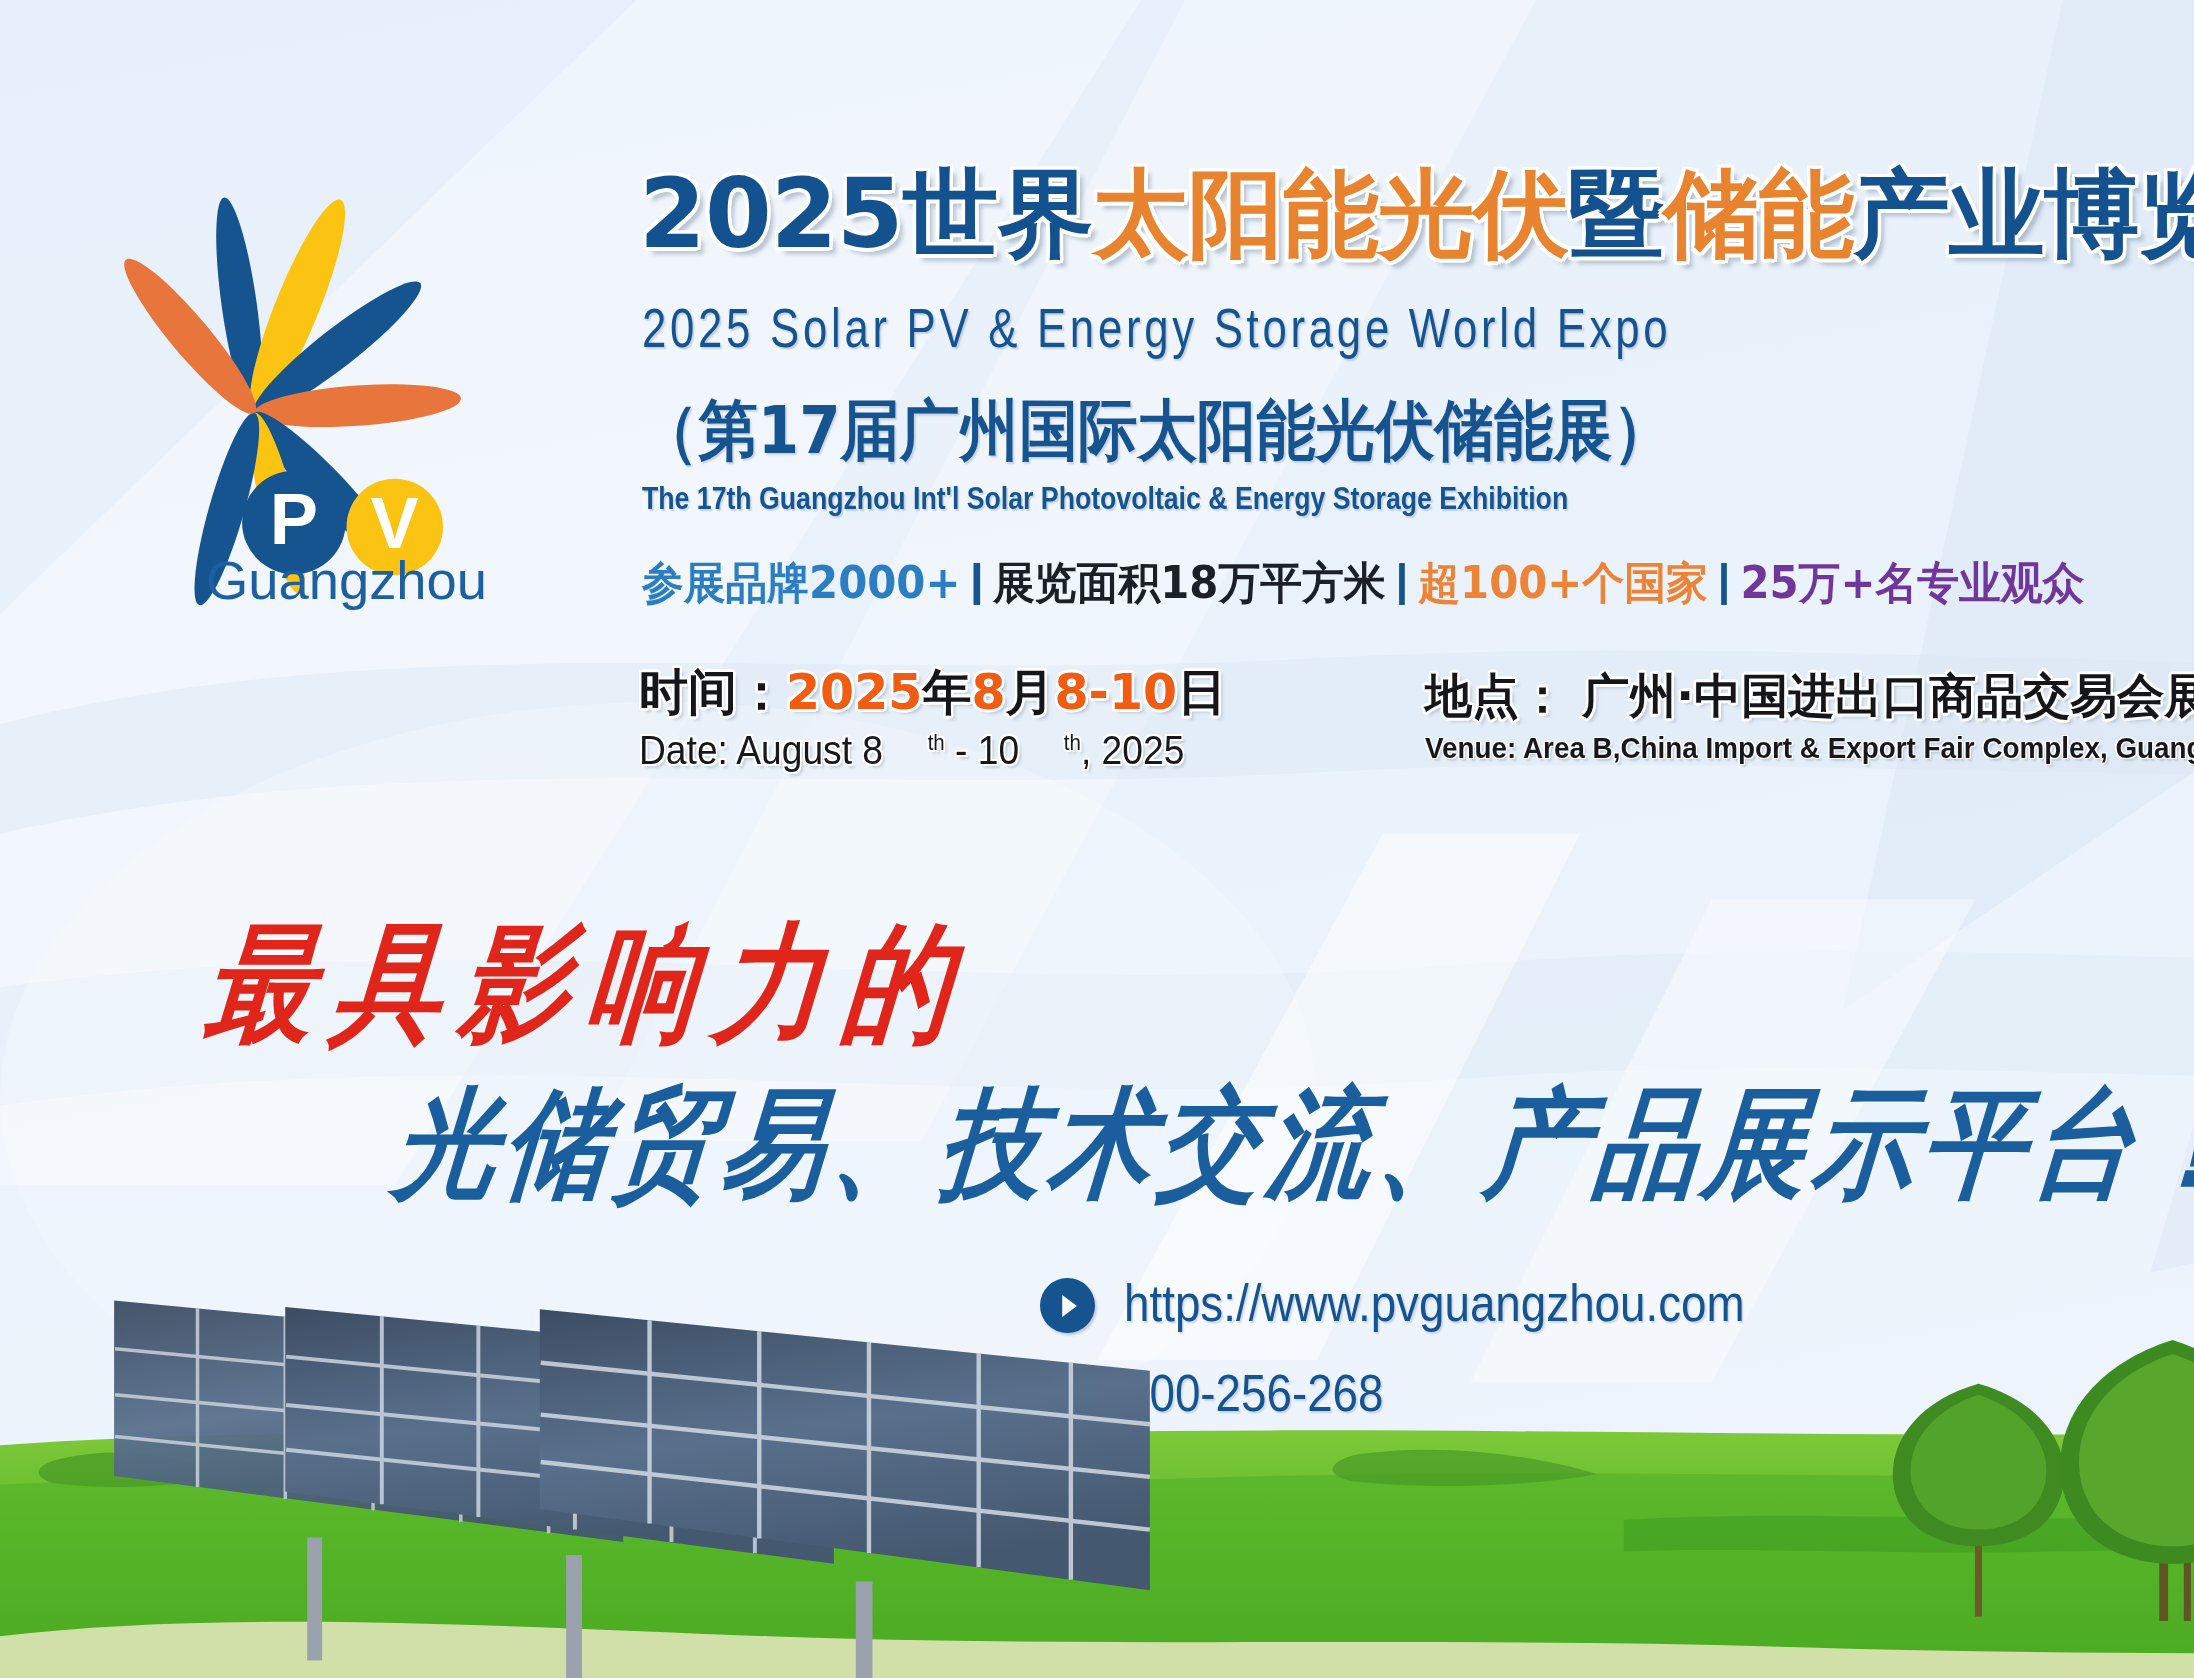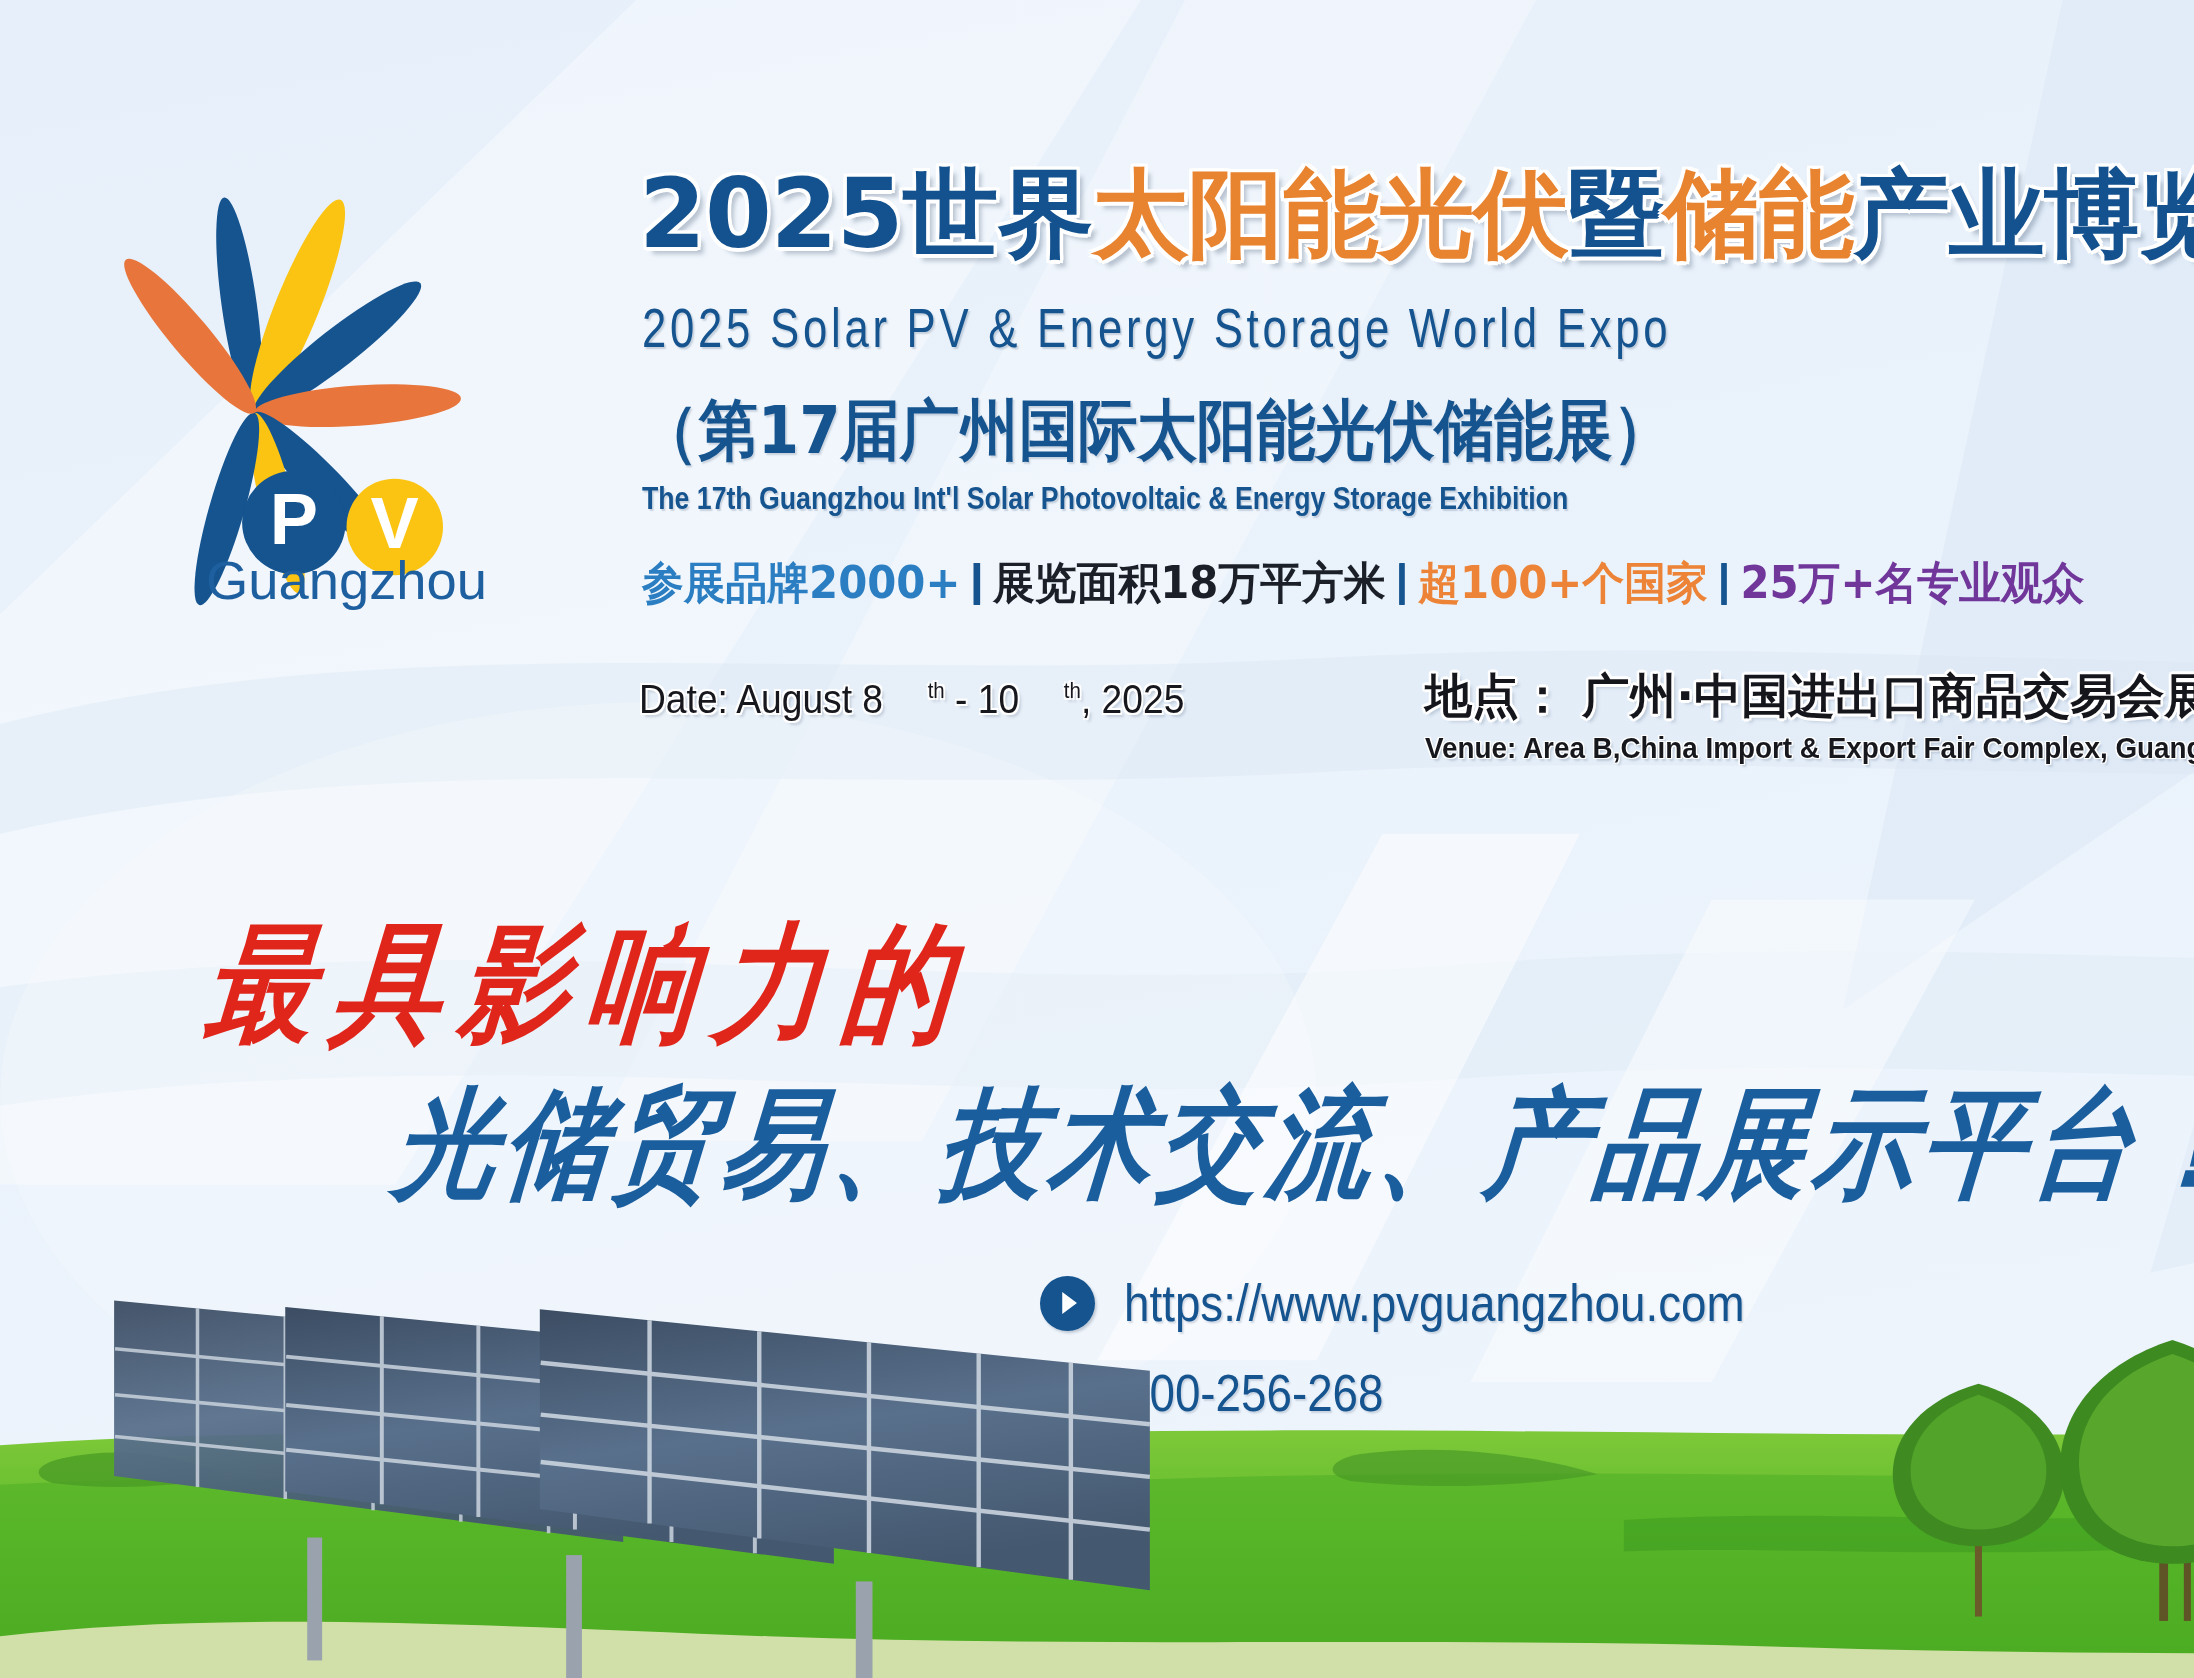--- a/index.html
+++ b/index.html
@@ -105,21 +105,21 @@
   }
   .callig2{
     position:absolute;left:395px;top:1077px;
     font-size:103px;color:#1a5e9e;white-space:nowrap;
     font-family:"DejaVu Serif","Liberation Serif",serif;
     font-weight:bold;font-style:italic;letter-spacing:6.1px;
     transform:skewX(-5deg) scaleY(1.16);transform-origin:left center;
   }
   
   .contact{position:absolute;left:1040px;top:1273px;}
-  .crow{display:flex;align-items:center;margin-bottom:30px;}
+  .crow{display:flex;align-items:flex-end;margin-bottom:30px;}
   .cicon{width:55px;height:55px;border-radius:50%;background:#15548f;
          display:flex;align-items:center;justify-content:center;flex:none;
          box-shadow:1.8px 2.2px 2.6px rgba(80,100,125,.3);}
   .cicon svg{width:32px;height:32px;display:block;}
   .ctext{
     margin-left:29px;font-size:52px;color:#15548f;white-space:nowrap;
     font-family:"Liberation Sans","DejaVu Sans",sans-serif;
     transform:scaleX(.88);transform-origin:left center;
     text-shadow:1.8px 1.8px 1.8px rgba(110,130,155,.28);
   }
@@ -187,20 +187,21 @@
     <span class="sep"></span>
     <span class="seg c-dark">展览面积18万平方米</span>
     <span class="sep"></span>
     <span class="seg c-orange">超100+个国家</span>
     <span class="sep"></span>
     <span class="seg c-purple">25万+名专业观众</span>
   </div>
 
   <div class="dv-wrap">
     <div class="dv-date">
+      <div class="line-cn"><span>时间：</span><span class="hl">2025</span><span>年</span><span class="hl">8</span><span>月</span><span class="hl">8-10</span><span>日</span></div>
       <div class="line-en"><span>Date: August 8</span><sup>th</sup><span> - 10</span><sup>th</sup><span>, 2025</span></div>
     </div>
     <div class="dv-venue">
       <div class="line-cn venue-cn">地点： 广州·中国进出口商品交易会展馆B区</div>
       <div class="venue-en">Venue: Area B,China Import &amp; Export Fair Complex, Guangzhou</div>
     </div>
   </div>
 
   <div class="callig1">最具影响力的</div>
   <div class="callig2">光储贸易、技术交流、产品展示平台！</div>

